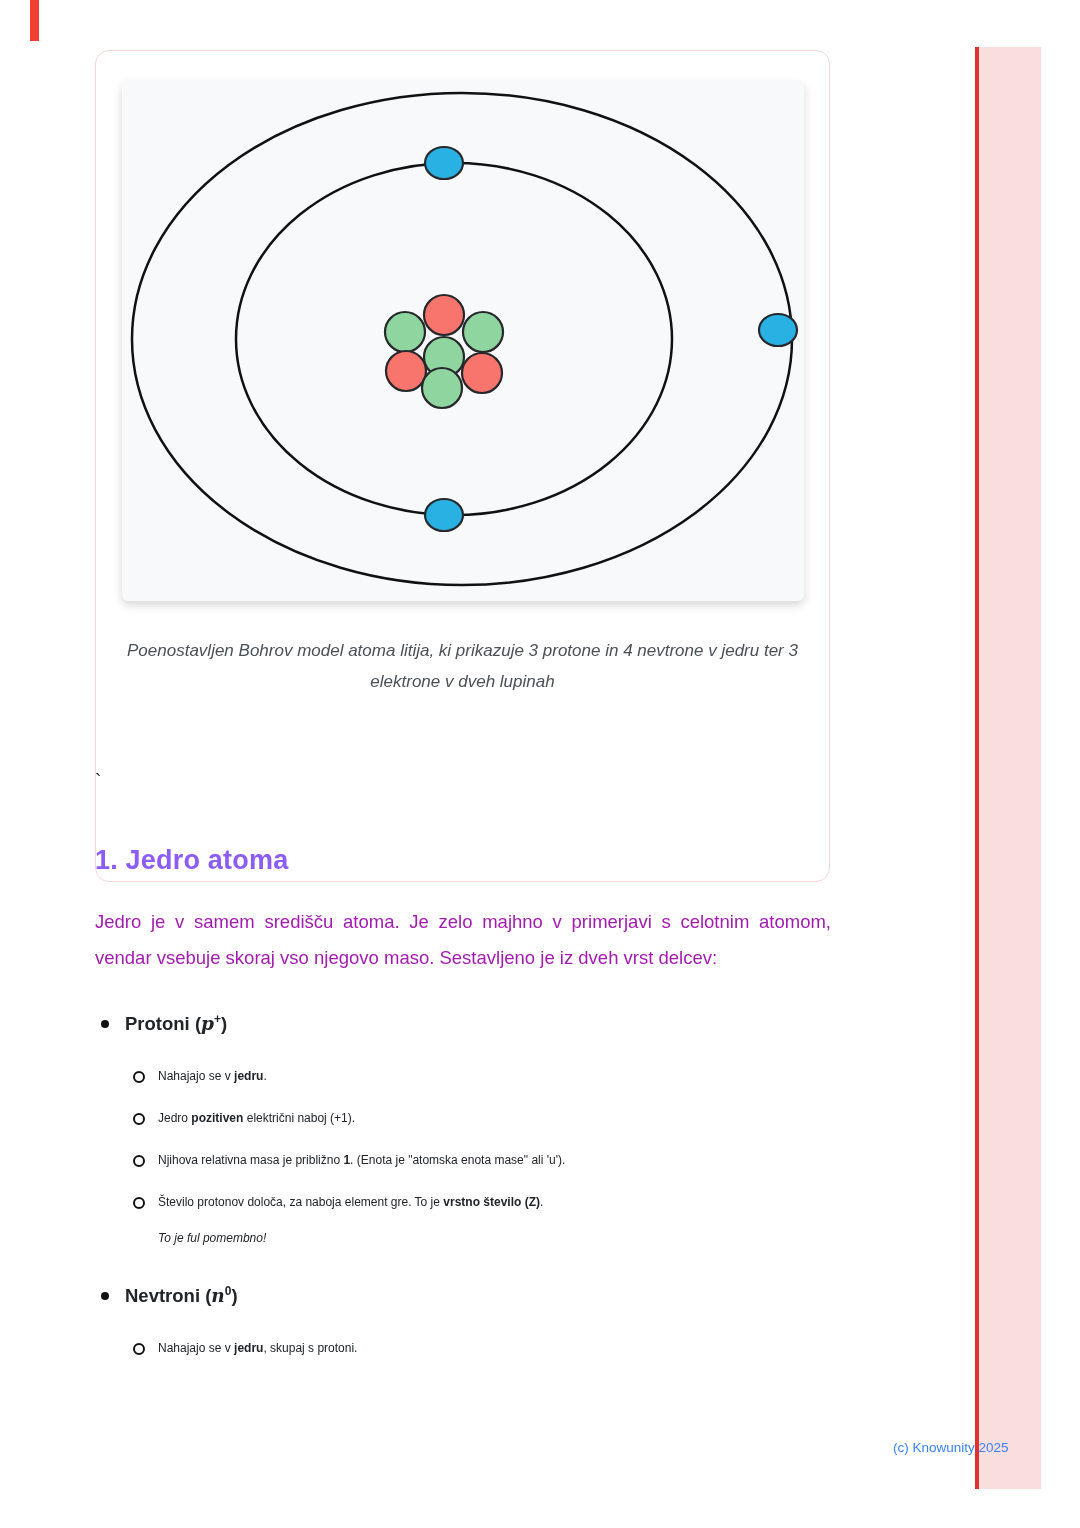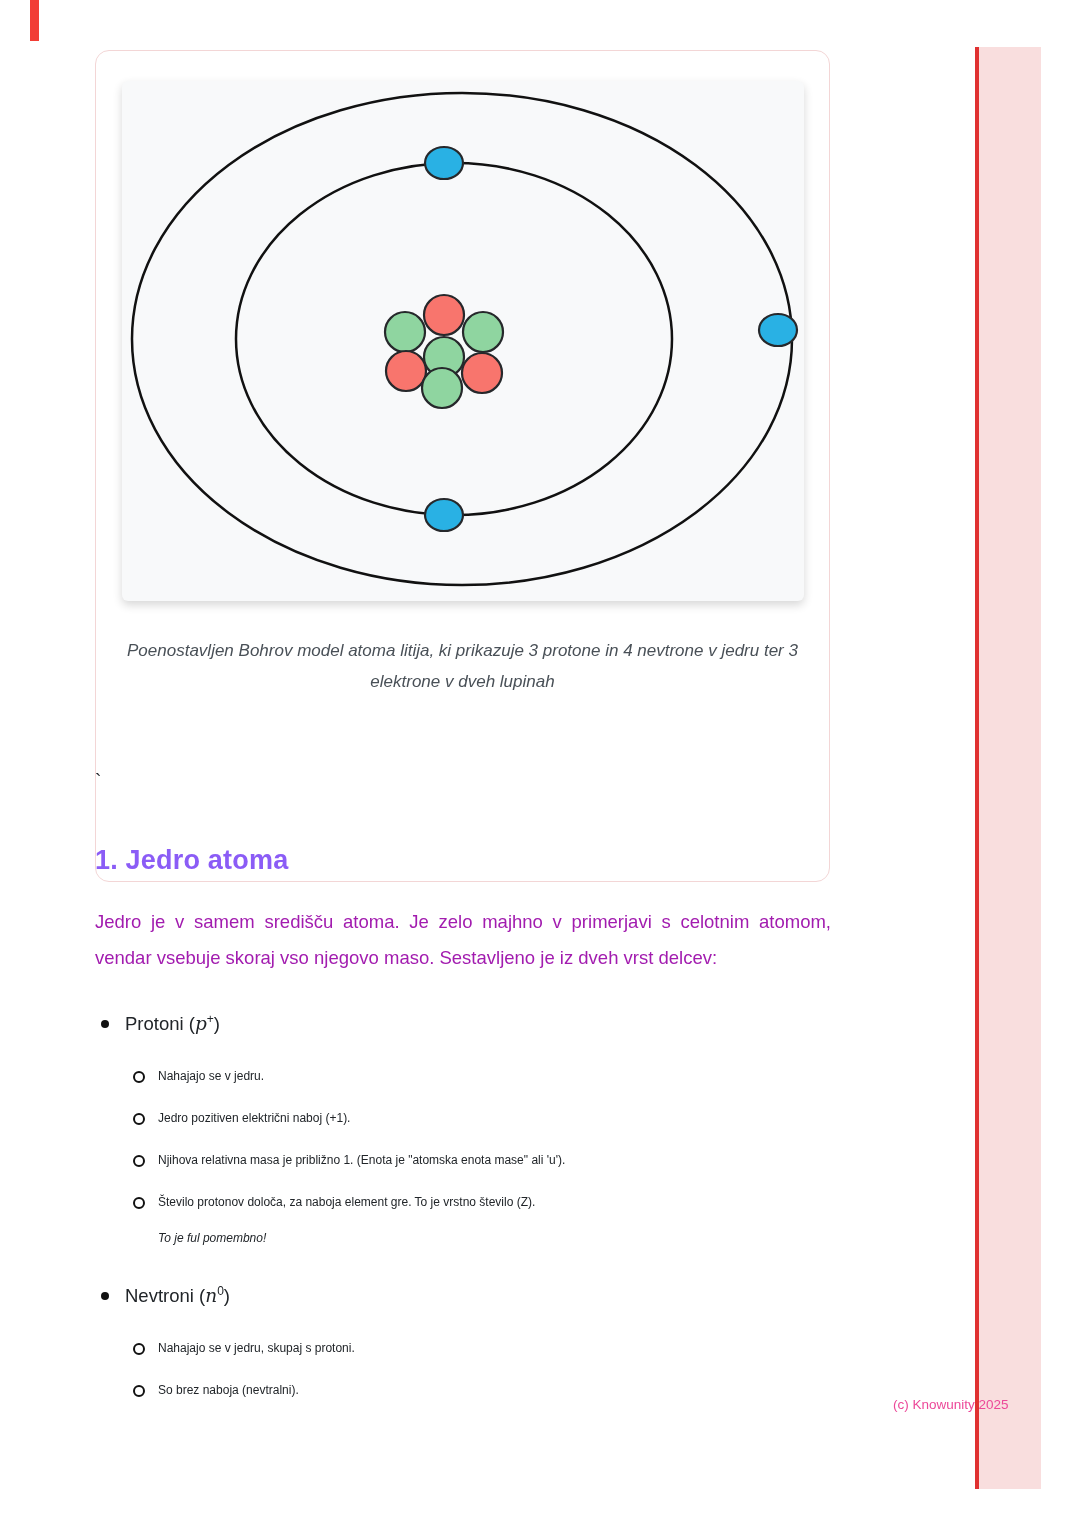--- a/index.html
+++ b/index.html
@@ -40,24 +40,24 @@
                      width:8px; height:8px; border-radius:50%; background:#111; }
   .l1-title { font-size:18.5px; line-height:36px; font-weight:700; margin-bottom:16px; }
   .l2 > li { position:relative; padding-left:33px; margin-bottom:6px;
              font-size:12px; line-height:36px; }
   .l2 > li::before { content:""; position:absolute; left:8px; top:13px;
                      width:8px; height:8px; border-radius:50%;
                      border:2px solid #111; background:transparent; }
   .note { font-style:italic; }
   .math { font-family:"DejaVu Serif", serif; font-style:italic; }
   sup { font-size:12px; vertical-align:super; line-height:0; }
-  strong { font-weight:400; }
+  strong { font-weight:700; }
 
-  .copyright { position:absolute; left:893px; top:1397px; font-size:13.5px;
-               color:#ec4899; z-index:3; white-space:nowrap; }
+  .copyright { position:absolute; left:893px; top:1440px; font-size:13.5px;
+               color:#3b82f6; z-index:3; white-space:nowrap; }
 </style>
 </head>
 <body>
 
 <div class="corner-mark"></div>
 <div class="margin-band"></div>
 
 <div class="figure-card">
   <div class="diagram-wrap">
     <svg width="682" height="520" viewBox="0 0 682 520">
@@ -103,20 +103,19 @@
         </li>
       </ul>
     </li>
 
     <li>
       <div class="l1-title">
         <strong><span>Nevtroni (</span><span class="math">n</span><sup>0</sup><span>)</span></strong>
       </div>
       <ul class="l2">
         <li><span>Nahajajo se v </span><strong>jedru</strong><span>, skupaj s protoni.</span></li>
-        <li><span>So </span><strong>brez naboja</strong><span> (nevtralni).</span></li>
       </ul>
     </li>
 
   </ul>
 </div>
 
 <div class="copyright">(c) Knowunity 2025</div>
 
 </body></html>

